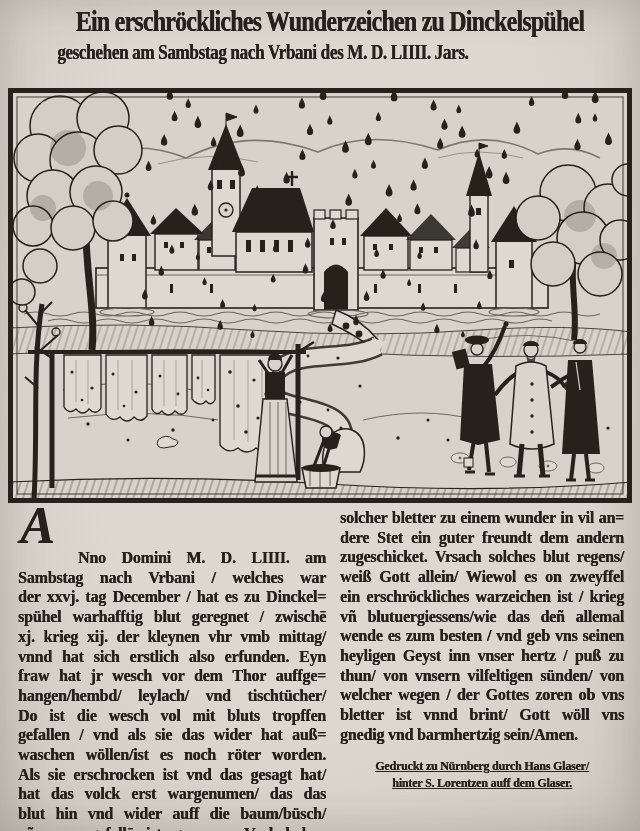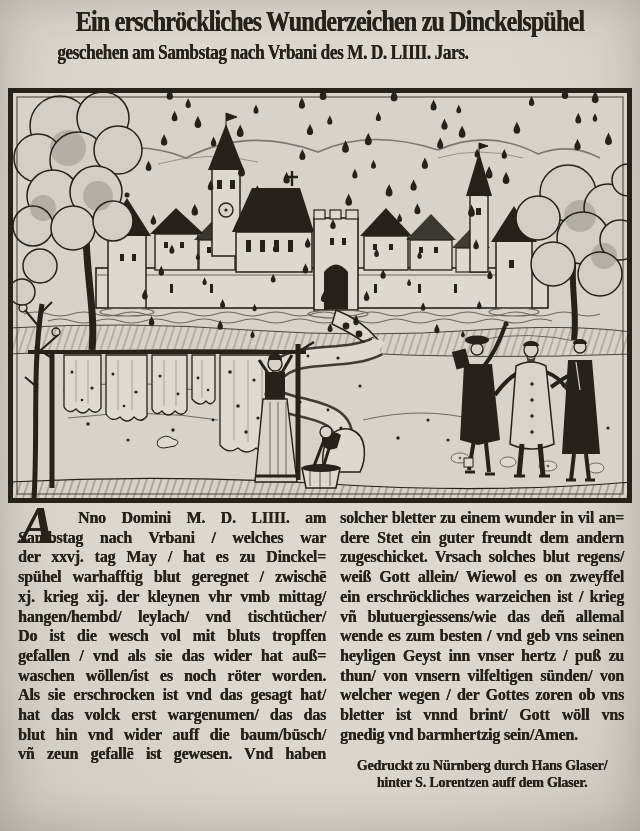--- a/index.html
+++ b/index.html
@@ -29,31 +29,32 @@
   
   .columns{position:absolute;top:508px;left:18px;width:606px;display:flex;gap:14px;}
   .col{position:relative;}
   .col-left{width:308px;}
   .col-right{width:284px;}
   .line{
     font-size:16px;font-weight:700;line-height:19.7px;letter-spacing:-.2px;
     text-align:justify;text-align-last:justify;white-space:normal;
     text-shadow:.3px 0 0 currentColor;
   }
-  .line.first{padding-left:60px;}
+  .line.first{padding-left:60px;margin-top:40px;}
   .line.endpara{text-align-last:left;font-family:Liberation Serif, serif;}
   .dropcap{
     position:absolute;left:2px;top:-6px;
     font-size:52px;line-height:48px;font-weight:700;font-style:italic;
     text-shadow:.5px 0 0 currentColor;
   }
   .imprint{margin-top:14px;text-align:center;}
   .imprint .line{
-    font-size:14px;line-height:16.5px;text-align:right;text-align-last:center;
+    font-size:12px;line-height:16.5px;text-align:right;text-align-last:center;
     letter-spacing:-.2px;
+    text-decoration:underline;
   }
 </style>
 </head>
 <body>
 
 <div class="sheet">
 
   <header class="title-block">
     <h1 class="title-main">Ein erschröckliches Wunderzeichen zu Dinckelspühel</h1><br>
     <h2 class="title-sub">geschehen am Sambstag nach Vrbani des M. D. LIIII. Jars.</h2>
@@ -443,23 +444,25 @@
       <rect x="2.5" y="2.5" width="619" height="410" fill="none" stroke="#26211b" stroke-width="5"></rect>
       <rect x="9" y="9" width="606" height="397" fill="none" stroke="#26211b" stroke-width="1.2" opacity=".7"></rect>
     </svg>
   </figure>
 
   <main class="columns">
     <section class="col col-left">
       <span class="dropcap">A</span>
       <div class="line first">Nno Domini M. D. LIIII. am</div>
       <div class="line">Sambstag nach Vrbani / welches war</div>
-      <div class="line">der xxvj. tag May / hat es zu Dinckel=</div>
+      <div class="line">der xxvj. tag December / hat es zu Dinckel=</div>
       <div class="line">spühel warhafftig blut geregnet / zwischē</div>
       <div class="line">xj. krieg xij. der kleynen vhr vmb mittag/</div>
+      <div class="line">vnnd hat sich erstlich also erfunden. Eyn</div>
+      <div class="line">fraw hat jr wesch vor dem Thor auffge=</div>
       <div class="line">hangen/hembd/ leylach/ vnd tischtücher/</div>
       <div class="line">Do ist die wesch vol mit bluts tropffen</div>
       <div class="line">gefallen / vnd als sie das wider hat auß=</div>
       <div class="line">waschen wöllen/ist es noch röter worden.</div>
       <div class="line">Als sie erschrocken ist vnd das gesagt hat/</div>
       <div class="line">hat das volck erst wargenumen/ das das</div>
       <div class="line">blut hin vnd wider auff die baum/büsch/</div>
       <div class="line">vñ zeun gefallē ist gewesen. Vnd haben</div>
     </section>
 

